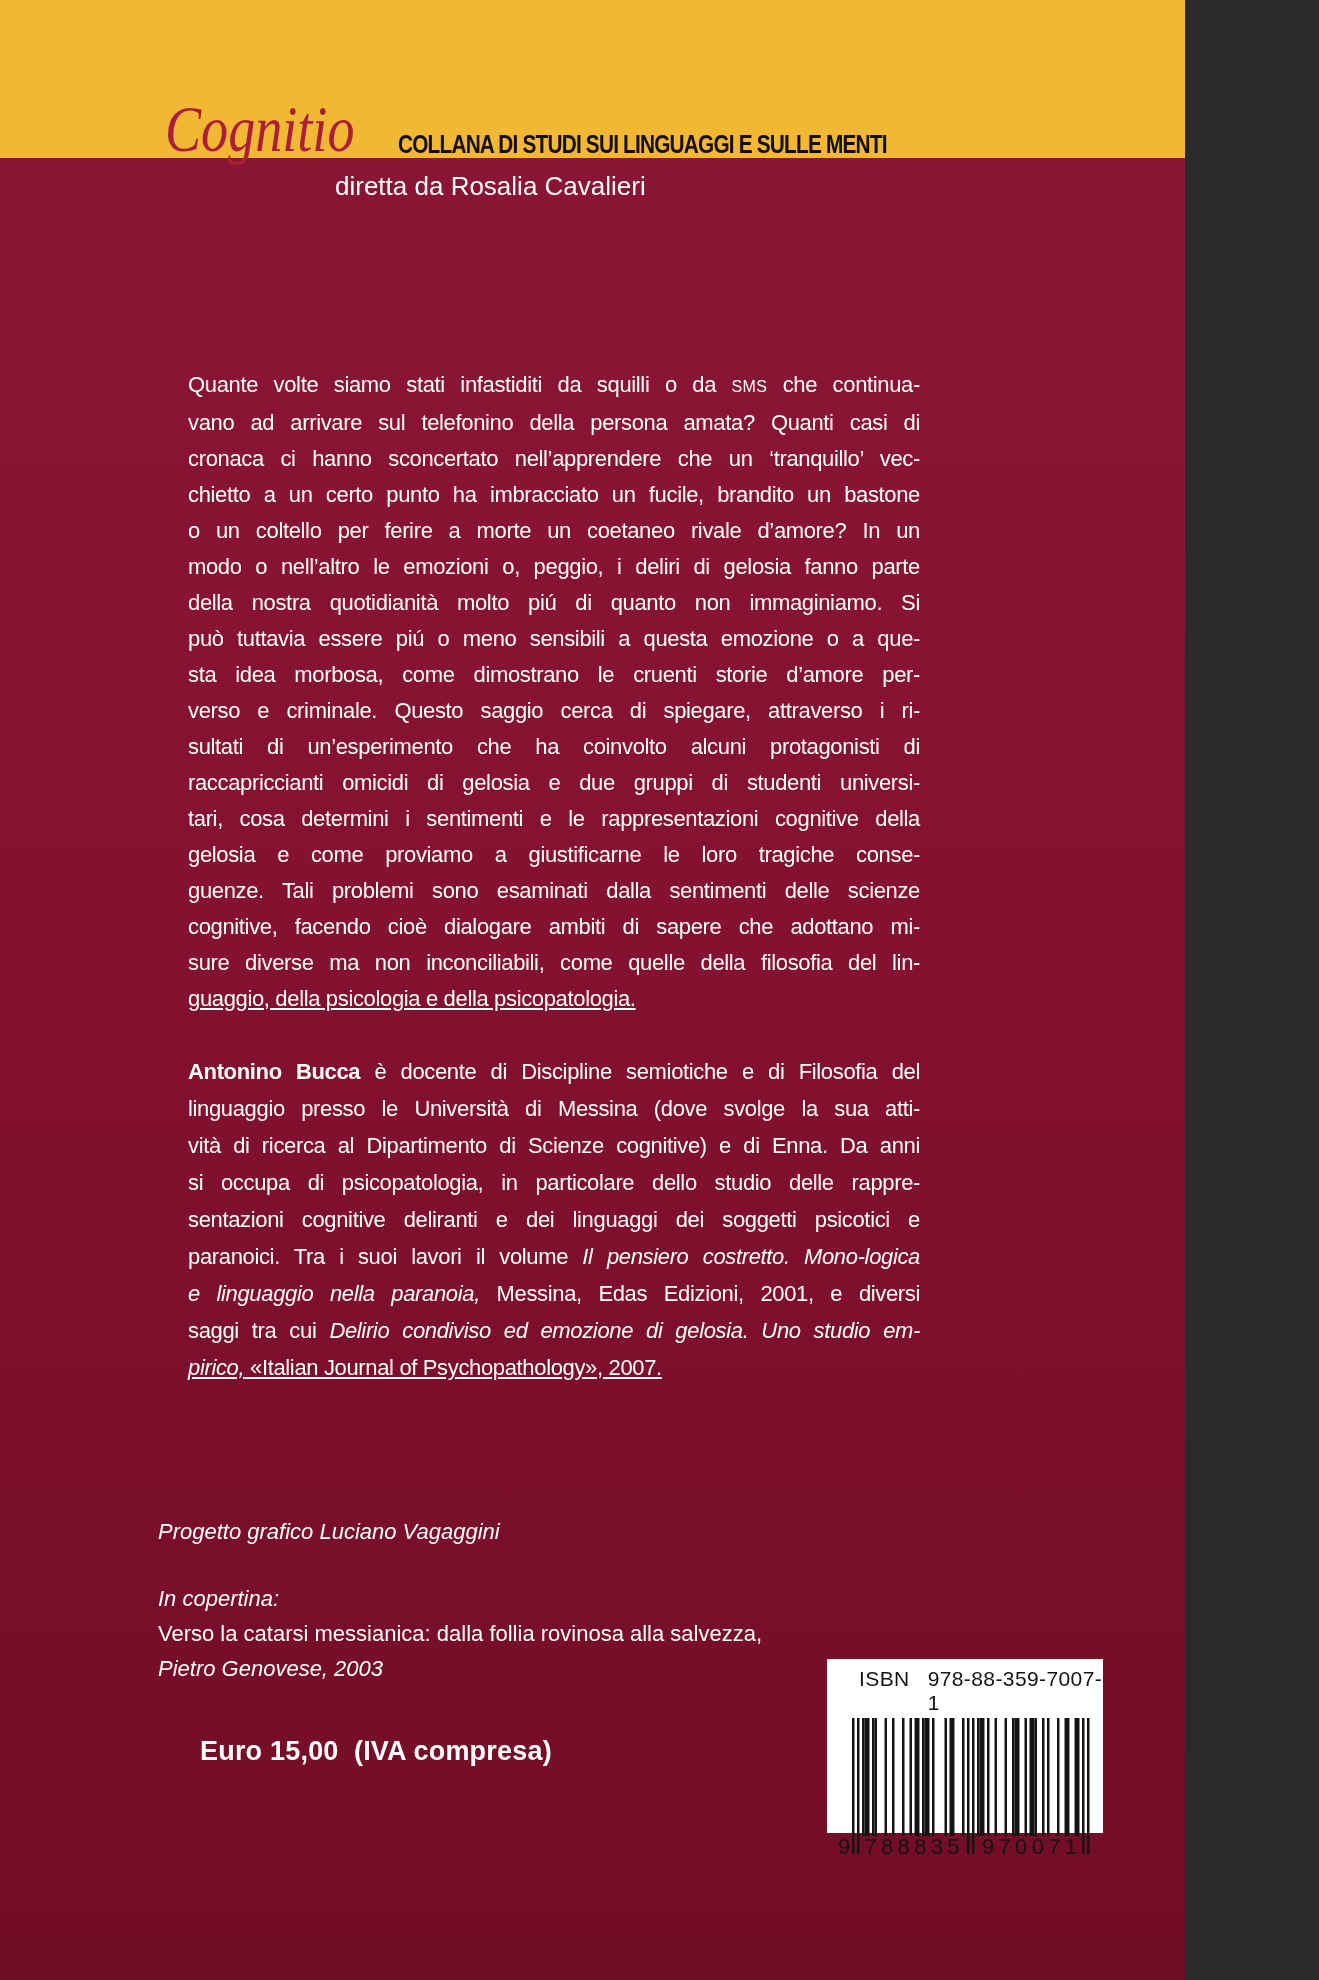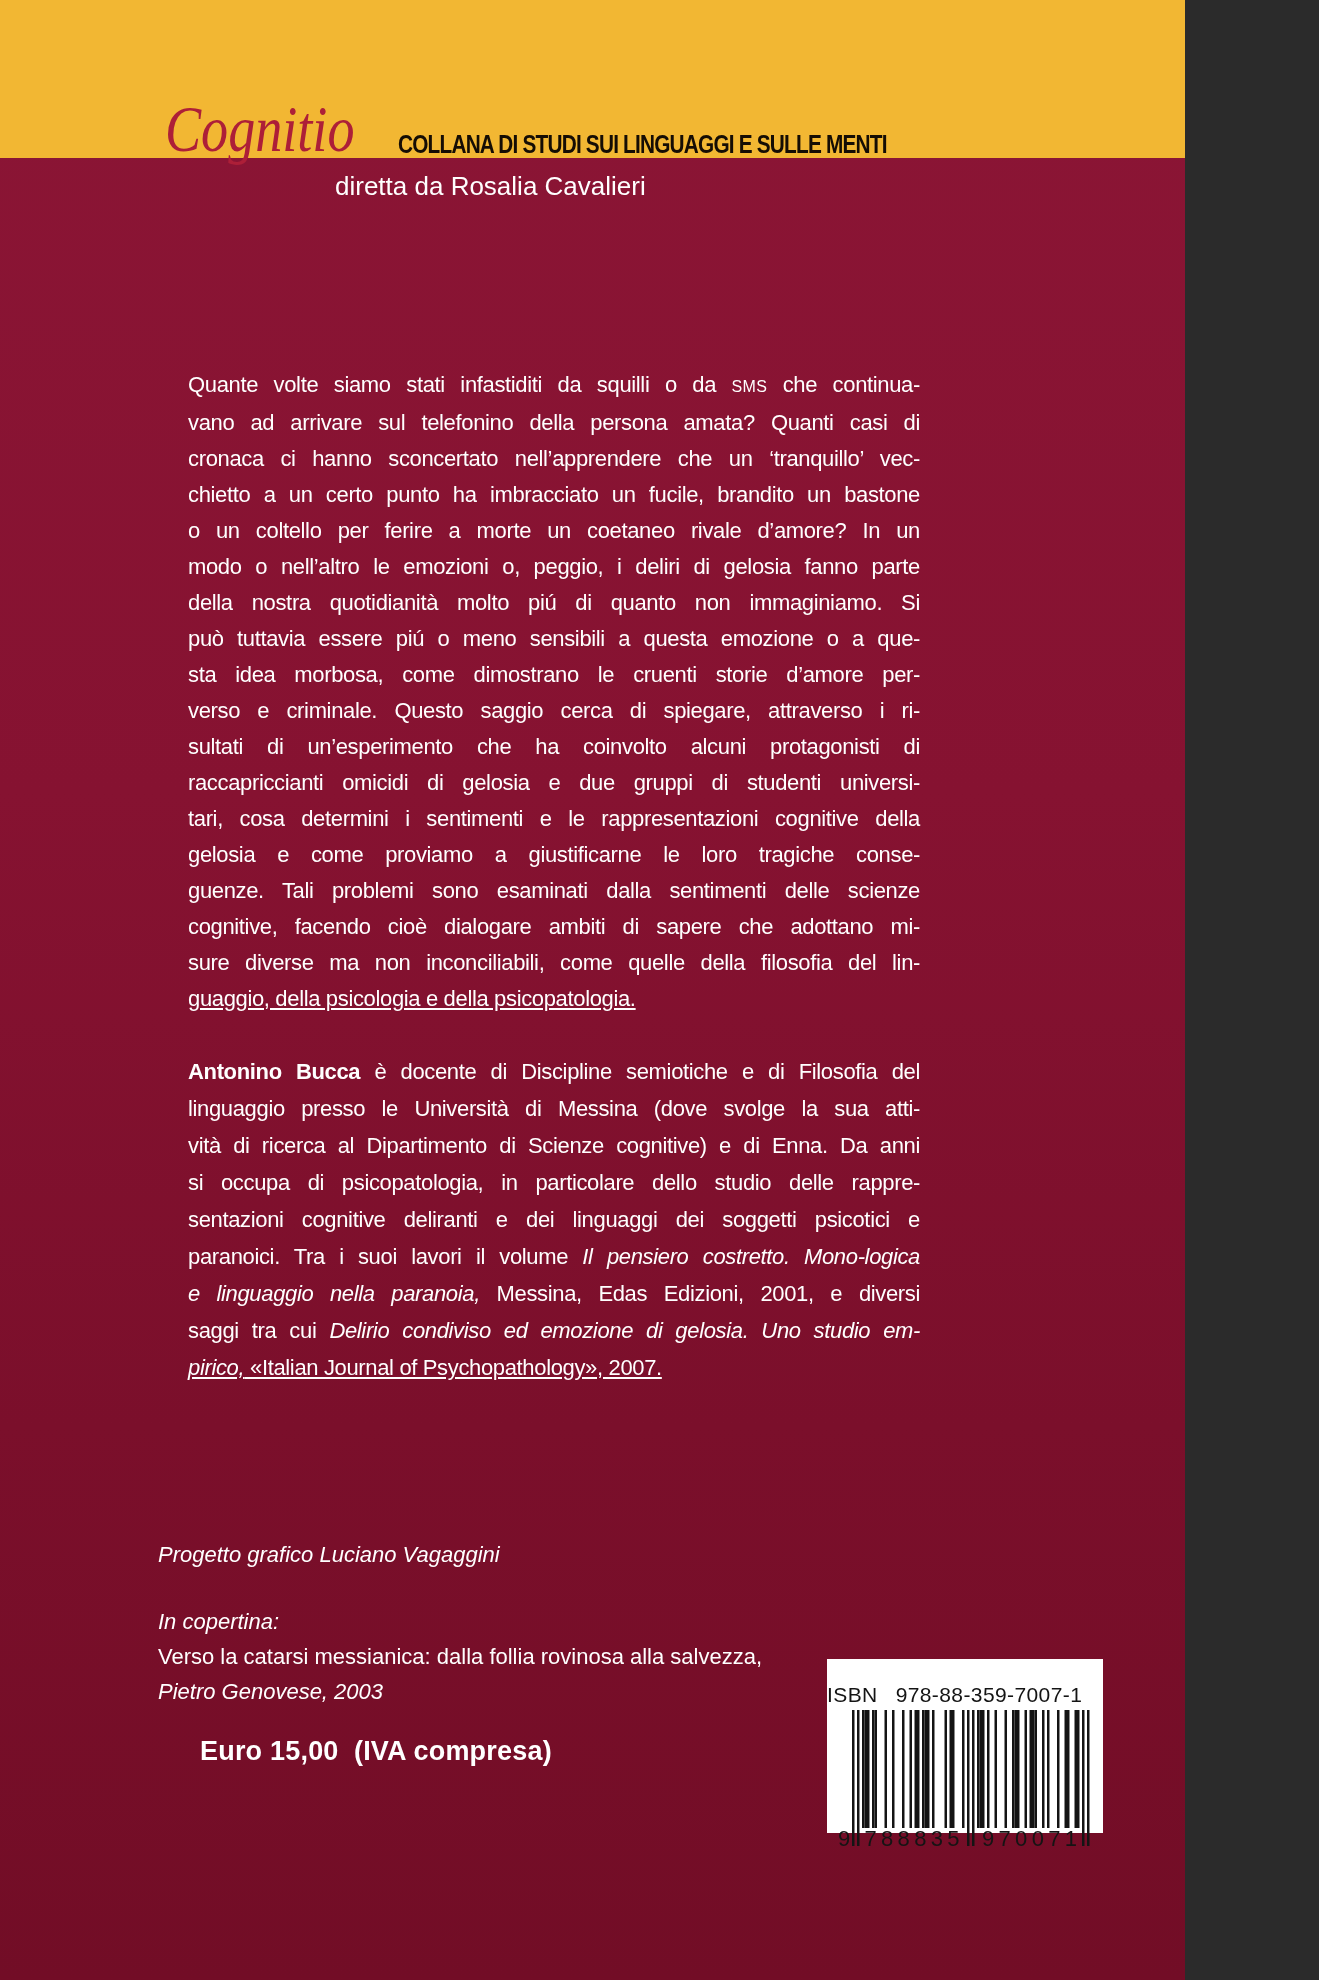--- a/index.html
+++ b/index.html
@@ -24,32 +24,32 @@
     color:#FFFFFF;font-size:26px;
   }
   .textblock{position:absolute;left:148px;width:732px;color:#FFFFFF;font-size:22px;letter-spacing:-0.35px;margin-left:40px;}
   .synopsis{top:367px;line-height:36px;}
   .bio{top:1053px;line-height:37px;}
   .jline{text-align:justify;text-align-last:justify;}
   .jlast{text-align:last;text-align-last:left;text-decoration:underline;}
   .seg-b{font-weight:bold;}
   .seg-i{font-style:italic;}
   .seg-sc{font-size:16px;letter-spacing:0.3px;}
-  .credits{position:absolute;left:158px;top:1514px;color:#FFFFFF;font-size:22px;line-height:35px;margin-top:23px;}
+  .credits{position:absolute;left:158px;top:1514px;color:#FFFFFF;font-size:22px;line-height:35px;}
   .credit-i{font-style:italic;}
   .credit-gap{height:32px;}
   .price{
     position:absolute;left:200px;top:1736px;color:#FFFFFF;
     font-size:27px;font-weight:700;white-space:pre;letter-spacing:0.2px;
   }
   .isbn-box{
     position:absolute;left:827px;top:1659px;width:276px;height:174px;
     background:#FFFFFF;color:#141414;
   }
-  .isbn-line{display:flex;justify-content:flex-start;margin-top:24px;font-size:21px;letter-spacing:0.4px;}
+  .isbn-line{display:flex;justify-content:space-between;margin-top:8px;font-size:21px;letter-spacing:0.4px;padding-left:32px;}
   .isbn-line .lbl{margin-right:18px;}
   #barcode-svg{display:block;margin:3px auto 0;}
   .side-brand{
     position:absolute;left:1206px;top:1152px;line-height:34px;
     transform:rotate(-90deg) translateX(-100%);transform-origin:0 0;white-space:nowrap;
   }
   .side-url{font-weight:bold;font-size:27px;color:#FFFFFF;letter-spacing:0.3px;}
   .side-email{font-style:italic;font-size:23px;color:#4A1B22;margin-left:24px;}
 </style>
 </head>

